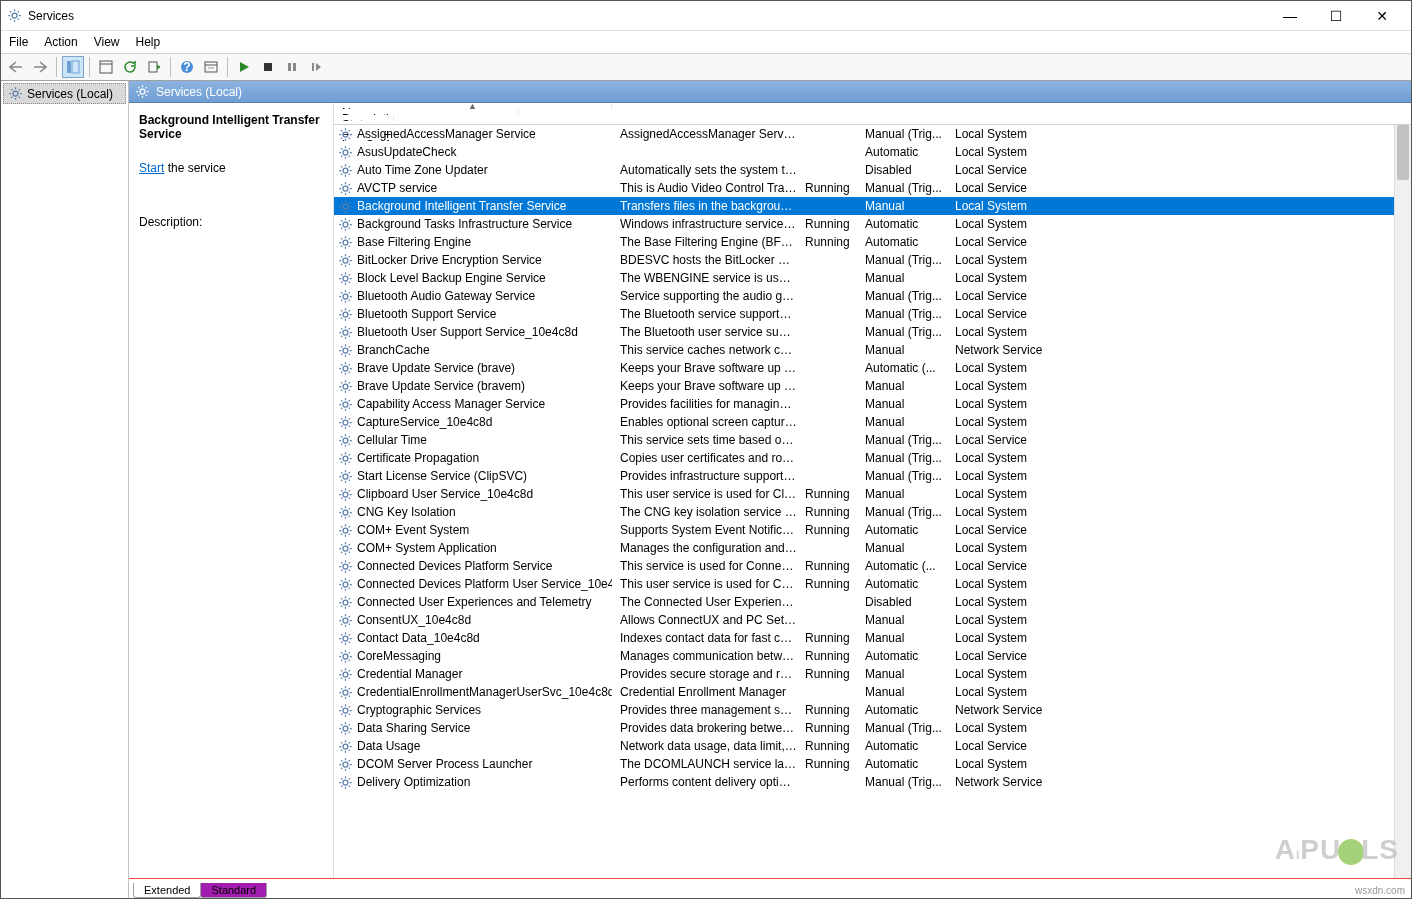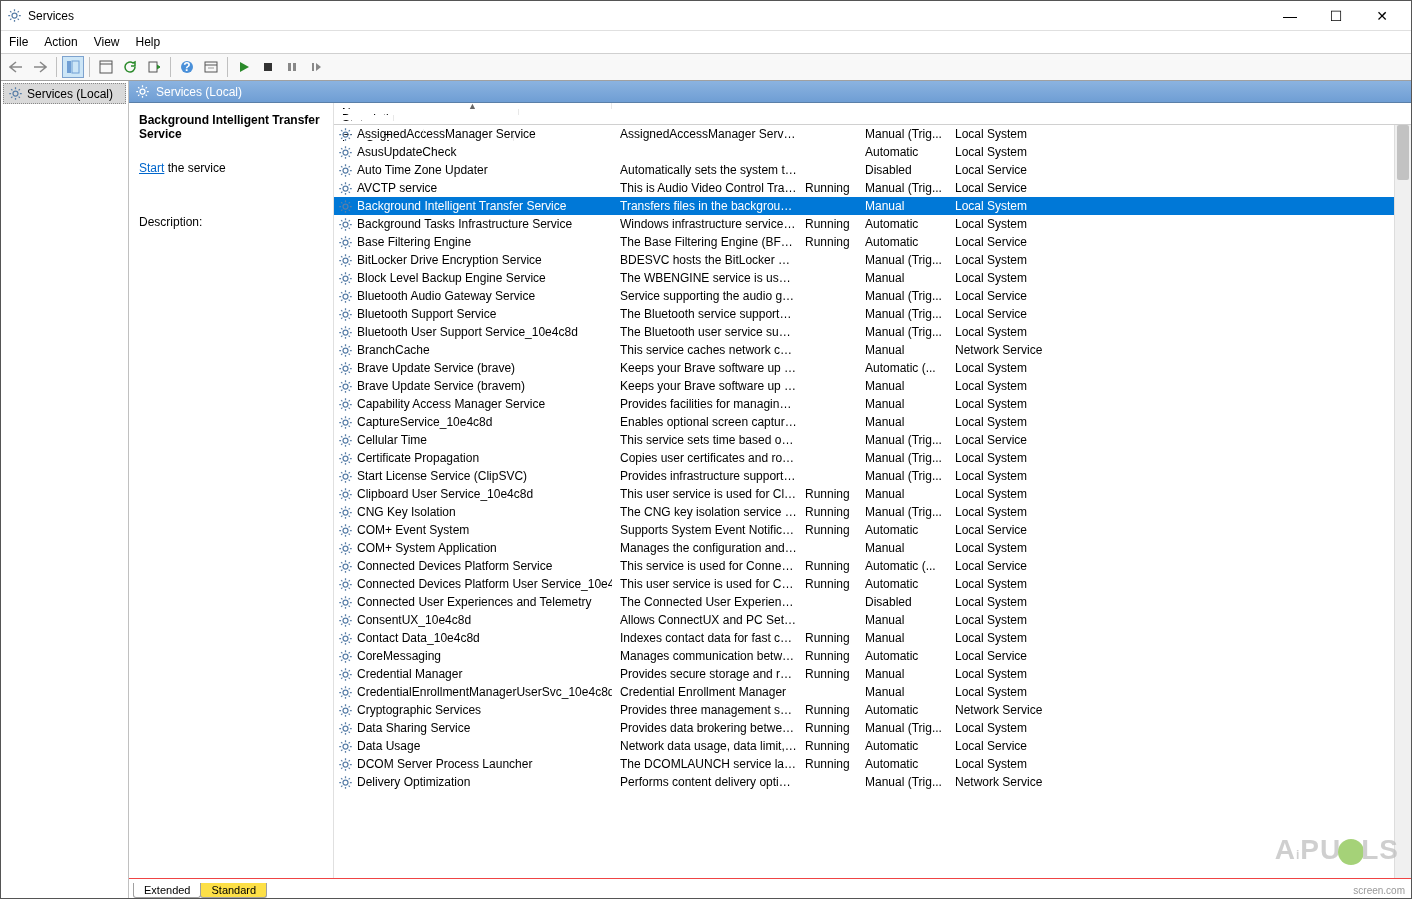--- a/index.html
+++ b/index.html
@@ -40,21 +40,21 @@
   .vscroll { position:absolute; right:0; top:22px; bottom:0; width:17px; background:#f0f0f0; border-left:1px solid #ddd;}
   .vscroll-thumb { position:absolute; left:2px; right:2px; top:0; height:55px; background:#c2c2c2; border-radius:2px;}
   .row { display: flex; height: 18px; align-items: center; white-space: nowrap; }
   .row.selected { background: #0078d7; color: #fff; }
   .row .c-name { width: 278px; padding-left: 4px; display: flex; align-items: center; gap: 4px; overflow: hidden; }
   .row .c-desc { width: 185px; padding-left: 8px; overflow: hidden; text-overflow: ellipsis; }
   .row .c-status { width: 60px; padding-left: 8px; }
   .row .c-startup { width: 90px; padding-left: 8px; overflow: hidden; text-overflow: ellipsis; }
   .row .c-logon { width: 180px; padding-left: 8px; }
   .tabs { height: 20px; border-top: 1px solid #ef4444; display: flex; align-items: flex-end; padding-left: 4px; background:#fff;}
-  .tab { border: 1px solid #a0a0a0; border-top: none; padding: 1px 10px; margin-right: -1px; background: #fde047; font-size: 11px; border-radius: 0 0 3px 3px;}
+  .tab { border: 1px solid #a0a0a0; border-top: none; padding: 1px 10px; margin-right: -1px; background: #a21caf; font-size: 11px; border-radius: 0 0 3px 3px;}
   .tab.active { background: #fff; }
   .watermark { position:absolute; right:12px; bottom:32px; font-size:28px; font-weight:bold; color:#bcbcbc; letter-spacing:1px; font-family: Arial; opacity:0.7; pointer-events:none;}
   .watermark .accent { display:inline-block; width:26px; height:26px; background:#7fbf3f; border-radius:50%; vertical-align:middle; margin:0 -3px;}
   .wsxdn { position:absolute; right:6px; bottom:2px; font-size:10px; color:#999;}
 </style>
 </head>
 <body>
 
 <div class="titlebar">
   <svg class="gear-svg" viewBox="0 0 24 24">
@@ -678,13 +678,13 @@
     </div>
 
     <div class="tabs">
       <div class="tab active">Extended</div>
       <div class="tab">Standard</div>
     </div>
   </div>
 </div>
 
 <div class="watermark">A<span style="color:#bcbcbc">i</span>PU<span class="accent"></span>LS</div>
-<div class="wsxdn">screen.com</div>
+<div class="wsxdn">wsxdn.com</div>
 
 </body></html>

